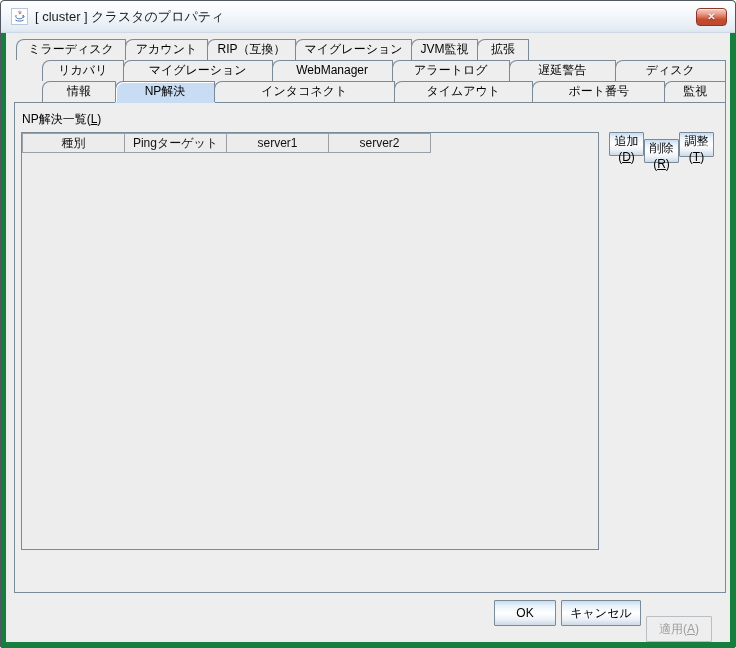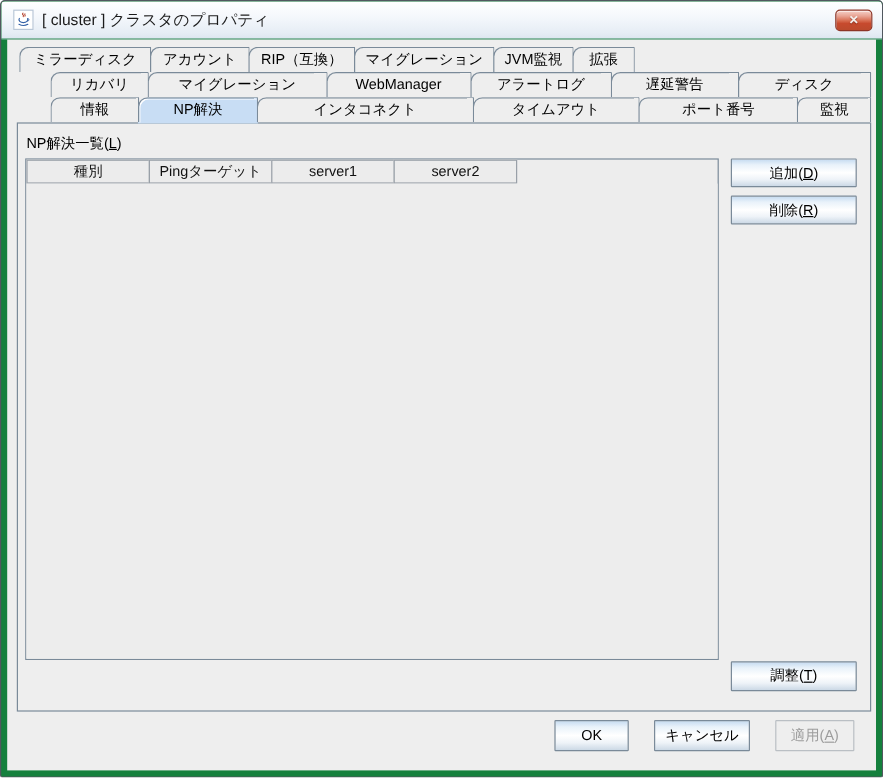--- a/index.html
+++ b/index.html
@@ -102,34 +102,34 @@
   
   .btn {
     box-sizing:border-box; height:24px; width:105px;
     border:1px solid #7a8a99; border-radius:1px;
     background:linear-gradient(180deg,#c7dcf1 0%,#e9f2fa 20%,#ffffff 50%,#eef3f8 75%,#ccd9e6 100%);
     font-family:inherit; font-size:12px; color:#000;
     padding:0; cursor:default;
   }
   .btn:disabled { background:#eeeeee; border-color:#babfc4; color:#9d9d9d; }
 
-  .sidecol { width:105px; margin-left:10px; display:flex; flex-direction:column; flex:0 0 auto; }
+  .sidecol { width:105px; margin-left:10px; display:flex; flex-direction:row; flex:0 0 auto; }
   .sidecol .btn + .btn { margin-top:7px; }
   .spacer { flex:1; }
   .btn.tune { height:25px; margin-bottom:16px; }
 
   
   .footer {
     flex:0 0 42px; display:flex; justify-content:flex-end; align-items:flex-start;
-    padding:7px 14px 0 0; gap:21px;
+    padding:7px 14px 0 0; gap:5px;
   }
   .footer .btn { height:26px; }
   .btn.ok { width:62px; }
   .btn.cancel { width:80px; }
-  .btn.apply { width:66px; }
+  .btn.apply { width:66px;margin-top:16px; }
 </style>
 </head>
 <body>
 
 <div class="window">
 
   <div class="titlebar">
     <span class="title-icon">
       <svg width="13" height="13" viewBox="0 0 16 16" aria-hidden="true">
         <path d="M7.6 1.2 C5.8 2.6 9.4 3.2 7.8 4.8 M9.6 1.9 C8.6 2.8 10.6 3.3 9.6 4.3" stroke="#b5442f" stroke-width="1.1" fill="none" stroke-linecap="round"></path>

